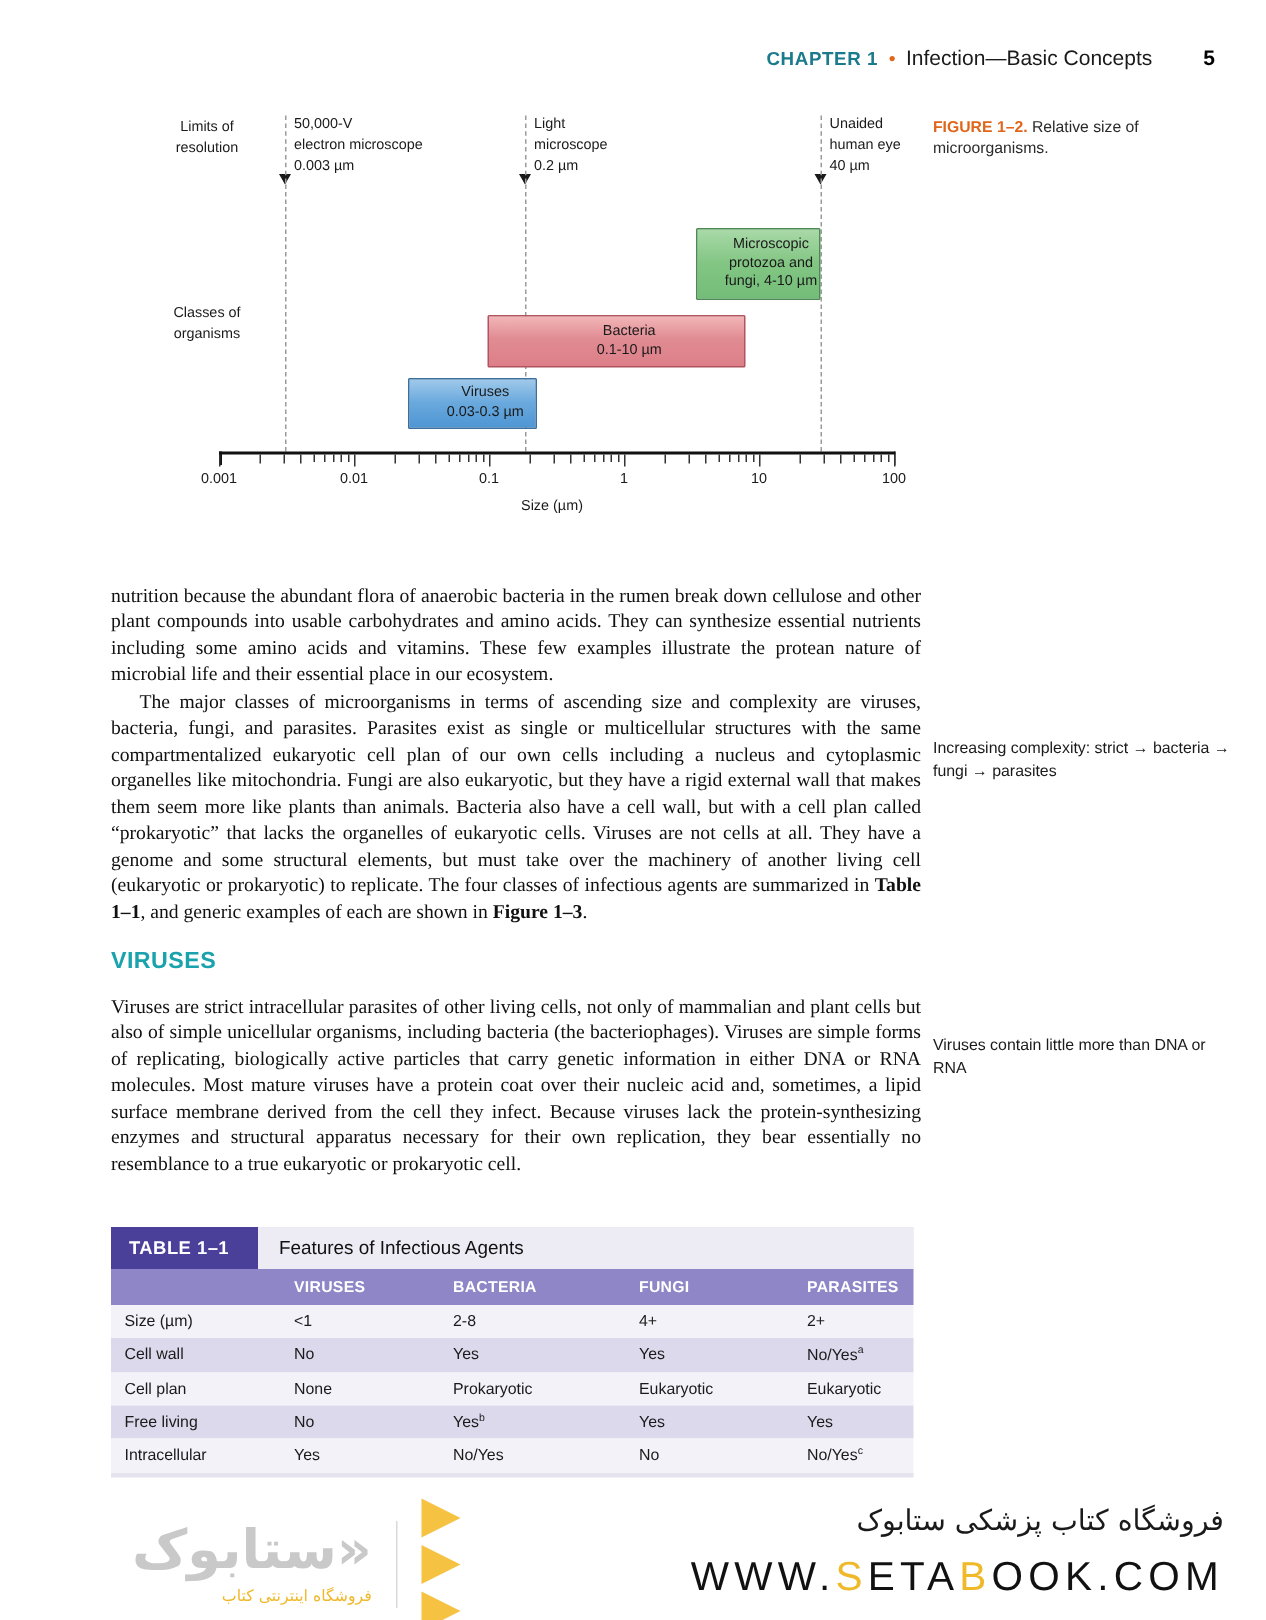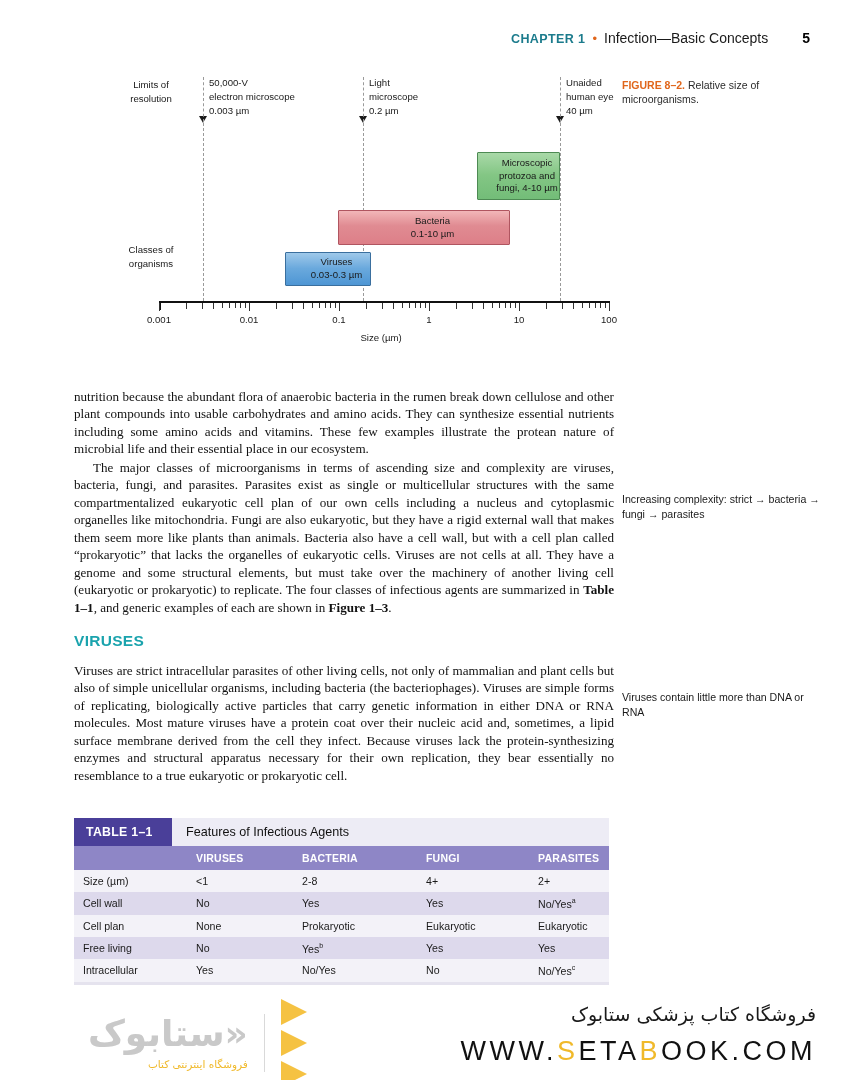--- a/index.html
+++ b/index.html
@@ -35,21 +35,21 @@
     font-family: "Liberation Sans", sans-serif;
   }
 
   
   .figure-wrap {
     position: absolute;
     left: 0; top: 70px;
     width: 844px; height: 285px;
   }
   .figure-canvas {
-    position: absolute; left: 113px; top: 0;
+    position: absolute; left: 100px; top: 0;
     width: 510px; height: 285px;
   }
   .fig-caption {
     position: absolute; left: 622px; top: 8px;
     width: 210px;
     font-family: "Liberation Sans", sans-serif;
     font-size: 10.5px; line-height: 1.38;
     color: #2b2b2b;
   }
   .fig-caption b { color: #e0661b; }
@@ -282,29 +282,29 @@
 <div class="page-header">
   <span class="chapter-label">CHAPTER 1</span>
   <span class="header-dot">•</span>
   <span class="header-title">Infection—Basic Concepts</span>
   <span class="page-number">5</span>
 </div>
 
 <div class="figure-wrap">
 
   <div class="fig-caption">
-    <b>FIGURE 8–2.</b>
+    <b>FIGURE 1–2.</b>
     <span>Relative size of microorganisms.</span>
   </div>
 
   <div class="figure-canvas">
 
     <div class="row-label" style="left:0px; top:8px; width:76px;">Limits of
 resolution</div>
-    <div class="row-label" style="left:0px; top:132px; width:76px;margin-top:41px;">Classes of
+    <div class="row-label" style="left:0px; top:132px; width:76px;">Classes of
 organisms</div>
 
     <div class="axis-note" style="left:96px; top:6px; width:130px;">50,000-V
 electron microscope
 0.003 µm</div>
     <div class="axis-note" style="left:256px; top:6px; width:110px;">Light
 microscope
 0.2 µm</div>
     <div class="axis-note" style="left:453px; top:6px; width:110px;">Unaided
 human eye

